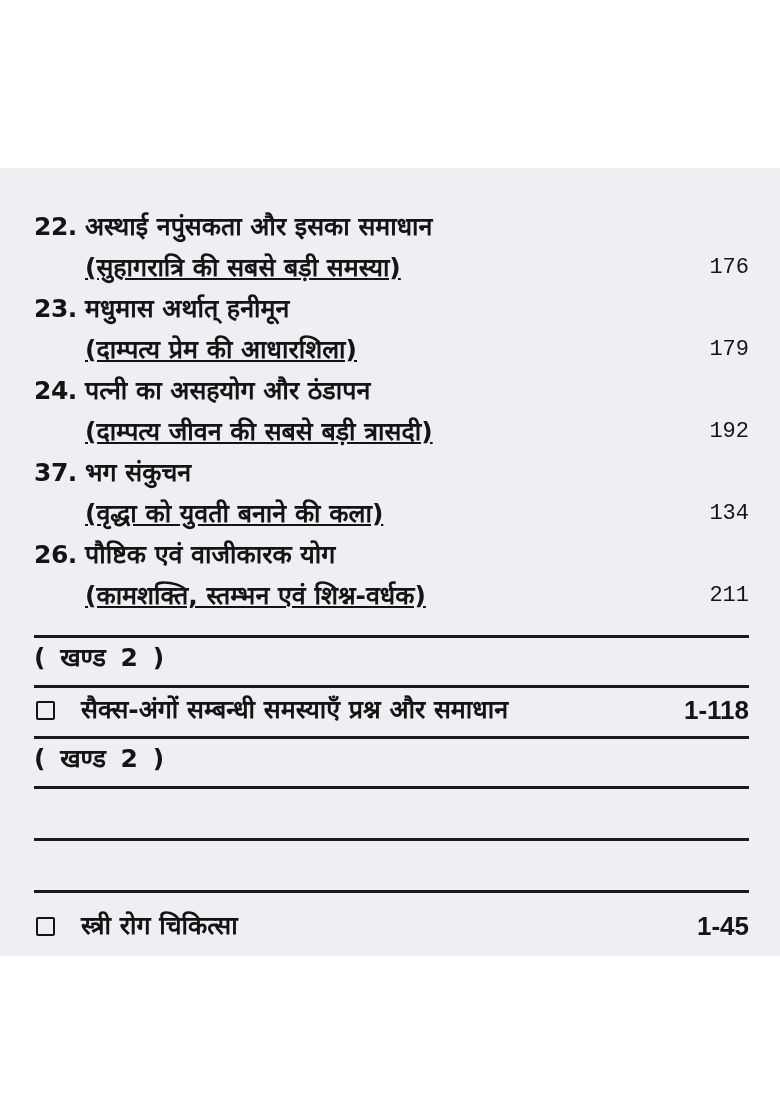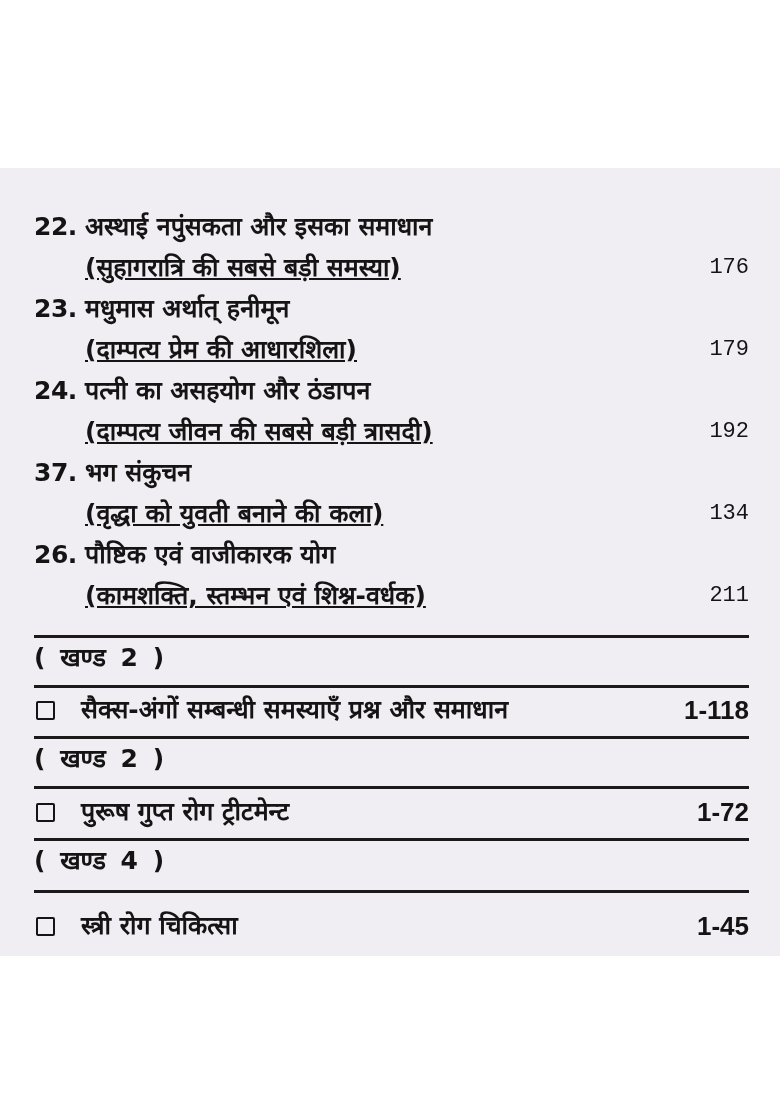--- a/index.html
+++ b/index.html
@@ -179,29 +179,23 @@
     <span class="title">सैक्स-अंगों सम्बन्धी समस्याएँ प्रश्न और समाधान</span>
     <span class="page-no">1-118</span>
   </div>
 
   <div class="rule" style="top:568px;"></div>
 
   <div class="section-head" style="top:571px;">( खण्ड 2 )</div>
 
   <div class="rule" style="top:618px;"></div>
 
-  <div class="bullet-row" style="top:624px;">
-    <span class="box"></span>
-    <span class="title">पुरूष गुप्त रोग ट्रीटमेन्ट</span>
-    <span class="page-no">1-72</span>
-  </div>
 
   <div class="rule" style="top:670px;"></div>
 
-  <div class="section-head" style="top:673px;">( खण्ड 4 )</div>
 
   <div class="rule" style="top:722px;"></div>
 
   <div class="bullet-row" style="top:738px;">
     <span class="box"></span>
     <span class="title">स्त्री रोग चिकित्सा</span>
     <span class="page-no">1-45</span>
   </div>
 
 </div>

